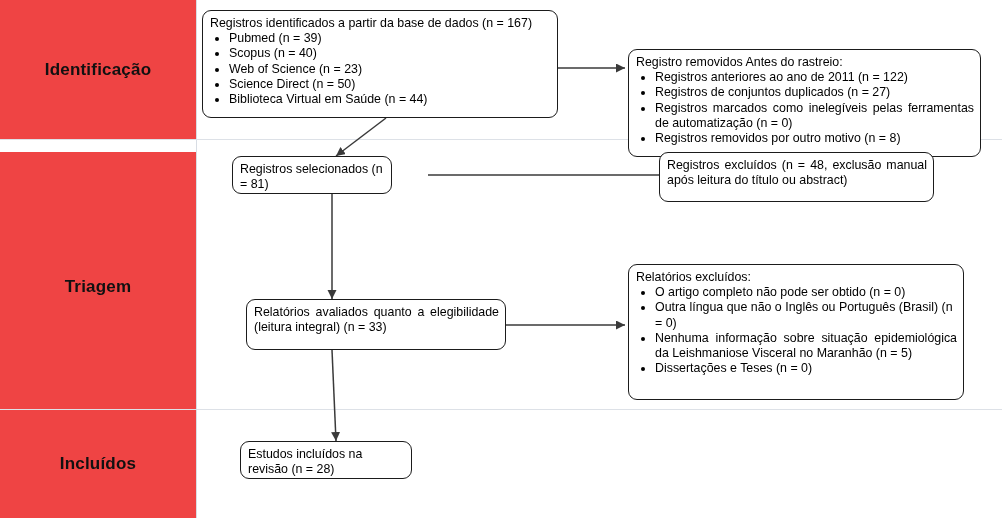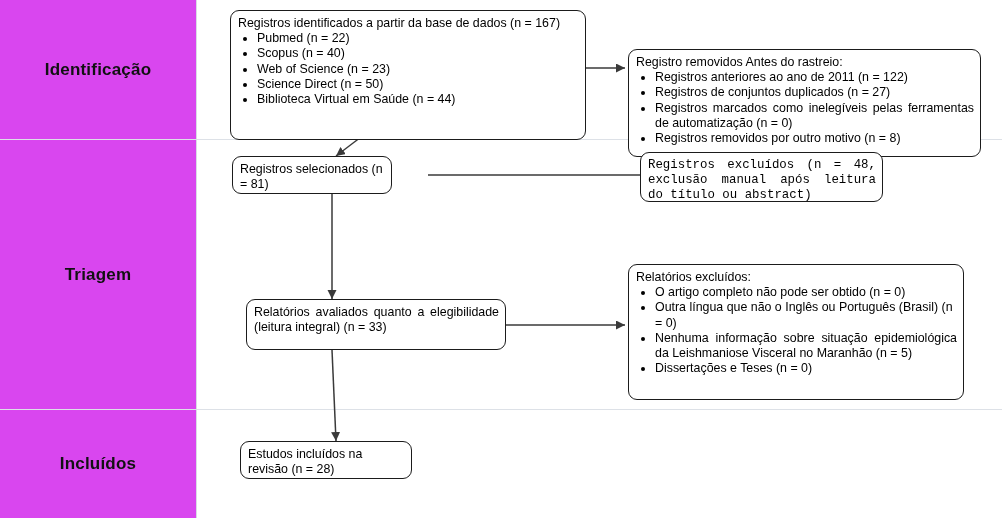--- a/index.html
+++ b/index.html
@@ -16,21 +16,21 @@
     height: 518px;
     background: #ffffff;
     overflow: hidden;
   }
 
   
   .stage-cell {
     position: absolute;
     left: 0;
     width: 196px;
-    background: #d946ef;
+    background: #ef4444;
     display: flex;
     align-items: center;
     justify-content: center;
   }
   .stage-label {
     font-size: 17px;
     font-weight: bold;
     color: #111111;
     letter-spacing: 0.2px;
     text-align: center;
@@ -98,21 +98,21 @@
   }
 </style>
 </head>
 <body>
 
 <div id="diagram">
 
   <div class="stage-cell" style="top:0; height:139px;">
     <span class="stage-label">Identificação</span>
   </div>
-  <div class="stage-cell" style="top:140px; height:269px;">
+  <div class="stage-cell" style="top:152px; height:269px;">
     <span class="stage-label">Triagem</span>
   </div>
   <div class="stage-cell" style="top:410px; height:108px;align-items:center;">
     <span class="stage-label">Incluídos</span>
   </div>
 
   <div class="col-divider"></div>
   <div class="row-divider" style="top:139px;"></div>
   <div class="row-divider" style="top:409px;"></div>
 
@@ -129,24 +129,24 @@
 
     <line x1="428" y1="175" x2="674" y2="175" stroke="#3a3a3a" stroke-width="1.5" marker-end="url(#ah)"></line>
 
     <line x1="332" y1="194" x2="332" y2="299" stroke="#3a3a3a" stroke-width="1.5" marker-end="url(#ah)"></line>
 
     <line x1="463" y1="325" x2="625" y2="325" stroke="#3a3a3a" stroke-width="1.5" marker-end="url(#ah)"></line>
 
     <line x1="332" y1="350" x2="336" y2="441" stroke="#3a3a3a" stroke-width="1.5" marker-end="url(#ah)"></line>
   </svg>
 
-  <div class="box" style="left:202px; top:10px; width:356px; height:130px;margin-left:28px;">
+  <div class="box" style="left:202px; top:10px; width:356px; height:108px;">
     <p>Registros identificados a partir da base de dados (n = 167)</p>
     <ul>
-      <li>Pubmed (n = 22)</li>
+      <li>Pubmed (n = 39)</li>
       <li>Scopus (n = 40)</li>
       <li>Web of Science (n = 23)</li>
       <li>Science Direct (n = 50)</li>
       <li>Biblioteca Virtual em Saúde (n = 44)</li>
     </ul>
   </div>
 
   <div class="box" style="left:628px; top:10px; width:353px; height:108px;margin-top:39px;">
     <p>Registro removidos Antes do rastreio:</p>
     <ul>
@@ -154,21 +154,21 @@
       <li>Registros de conjuntos duplicados (n = 27)</li>
       <li class="just">Registros marcados como inelegíveis pelas ferramentas de automatização (n = 0)</li>
       <li>Registros removidos por outro motivo (n = 8)</li>
     </ul>
   </div>
 
   <div class="box" style="left:232px; top:156px; width:160px; height:38px;">
     <p>Registros selecionados (n = 81)</p>
   </div>
 
-  <div class="box" style="left:640px; top:152px; width:243px; height:50px;font-family:Liberation Mono, monospace;">
+  <div class="box" style="left:659px; top:152px; width:275px; height:50px;">
     <p class="just">Registros excluídos (n = 48, exclusão manual após leitura do título ou abstract)</p>
   </div>
 
   <div class="box" style="left:202px; top:299px; width:260px; height:51px;margin-left:44px;">
     <p class="just">Relatórios avaliados quanto a elegibilidade (leitura integral) (n = 33)</p>
   </div>
 
   <div class="box" style="left:628px; top:264px; width:336px; height:136px;">
     <p>Relatórios excluídos:</p>
     <ul>

